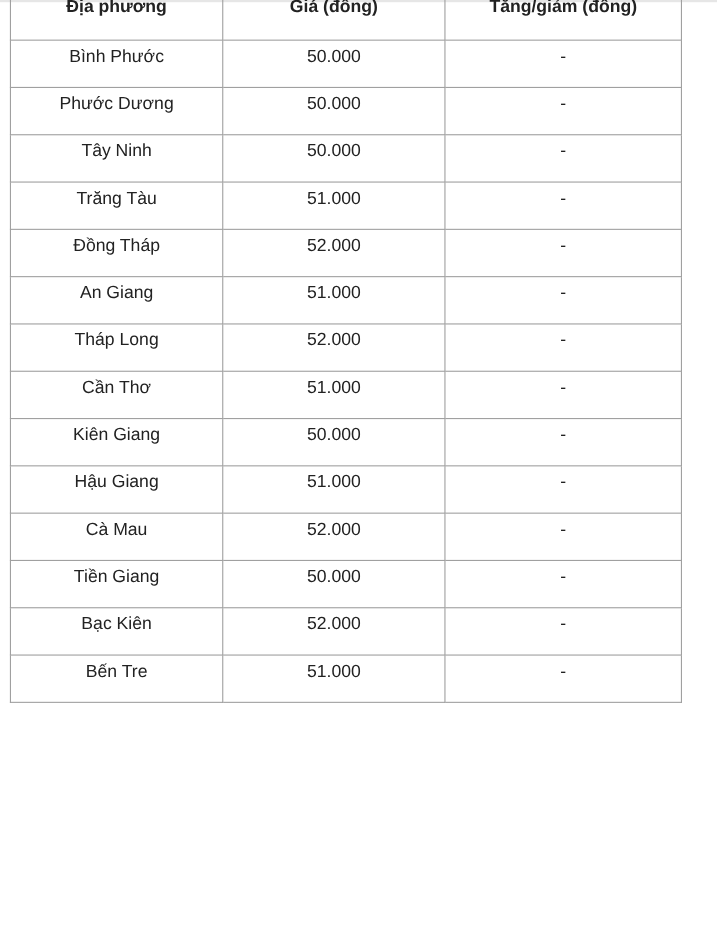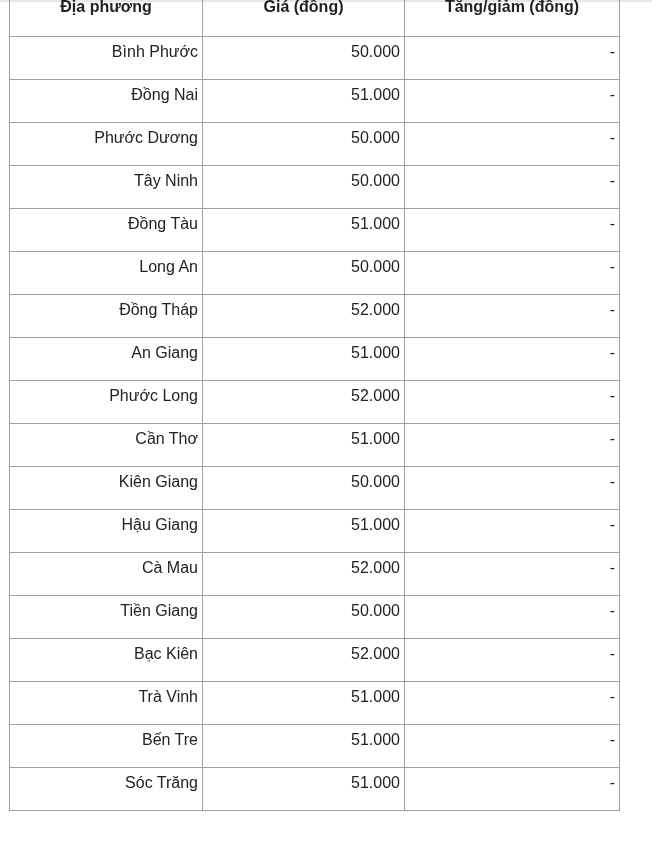--- a/index.html
+++ b/index.html
@@ -41,21 +41,20 @@
       padding: 5px 4px 17px 4px;
       height: 20px;
     }
     table.price-table th {
       font-weight: bold;
       color: #222222;
     }
     table.price-table td {
       font-weight: normal;
       color: #222222;
-      text-align: right;
     }
     table.price-table thead th {
       border-top: none;
       padding-top: 3px;
       padding-bottom: 19px;
     }
     col.c1 { width: 193px; }
     col.c2 { width: 202px; }
     col.c3 { width: 215px; }
   </style>
@@ -77,56 +76,46 @@
       <th>Tăng/giảm (đồng)</th>
     </tr>
   </thead>
   <tbody>
     <tr>
       <td>Bình Phước</td>
       <td>50.000</td>
       <td>-</td>
     </tr>
     <tr>
-      <td>Đồng Nai</td>
-      <td>51.000</td>
-      <td>-</td>
-    </tr>
-    <tr>
       <td>Phước Dương</td>
       <td>50.000</td>
       <td>-</td>
     </tr>
     <tr>
       <td>Tây Ninh</td>
       <td>50.000</td>
       <td>-</td>
     </tr>
     <tr>
-      <td>Đồng Tàu</td>
+      <td>Trăng Tàu</td>
       <td>51.000</td>
-      <td>-</td>
-    </tr>
-    <tr>
-      <td>Long An</td>
-      <td>50.000</td>
       <td>-</td>
     </tr>
     <tr>
       <td>Đồng Tháp</td>
       <td>52.000</td>
       <td>-</td>
     </tr>
     <tr>
       <td>An Giang</td>
       <td>51.000</td>
       <td>-</td>
     </tr>
     <tr>
-      <td>Phước Long</td>
+      <td>Tháp Long</td>
       <td>52.000</td>
       <td>-</td>
     </tr>
     <tr>
       <td>Cần Thơ</td>
       <td>51.000</td>
       <td>-</td>
     </tr>
     <tr>
       <td>Kiên Giang</td>
@@ -147,28 +136,18 @@
       <td>Tiền Giang</td>
       <td>50.000</td>
       <td>-</td>
     </tr>
     <tr>
       <td>Bạc Kiên</td>
       <td>52.000</td>
       <td>-</td>
     </tr>
     <tr>
-      <td>Trà Vinh</td>
-      <td>51.000</td>
-      <td>-</td>
-    </tr>
-    <tr>
       <td>Bến Tre</td>
-      <td>51.000</td>
-      <td>-</td>
-    </tr>
-    <tr>
-      <td>Sóc Trăng</td>
       <td>51.000</td>
       <td>-</td>
     </tr>
   </tbody>
 </table>
 
 </body></html>

